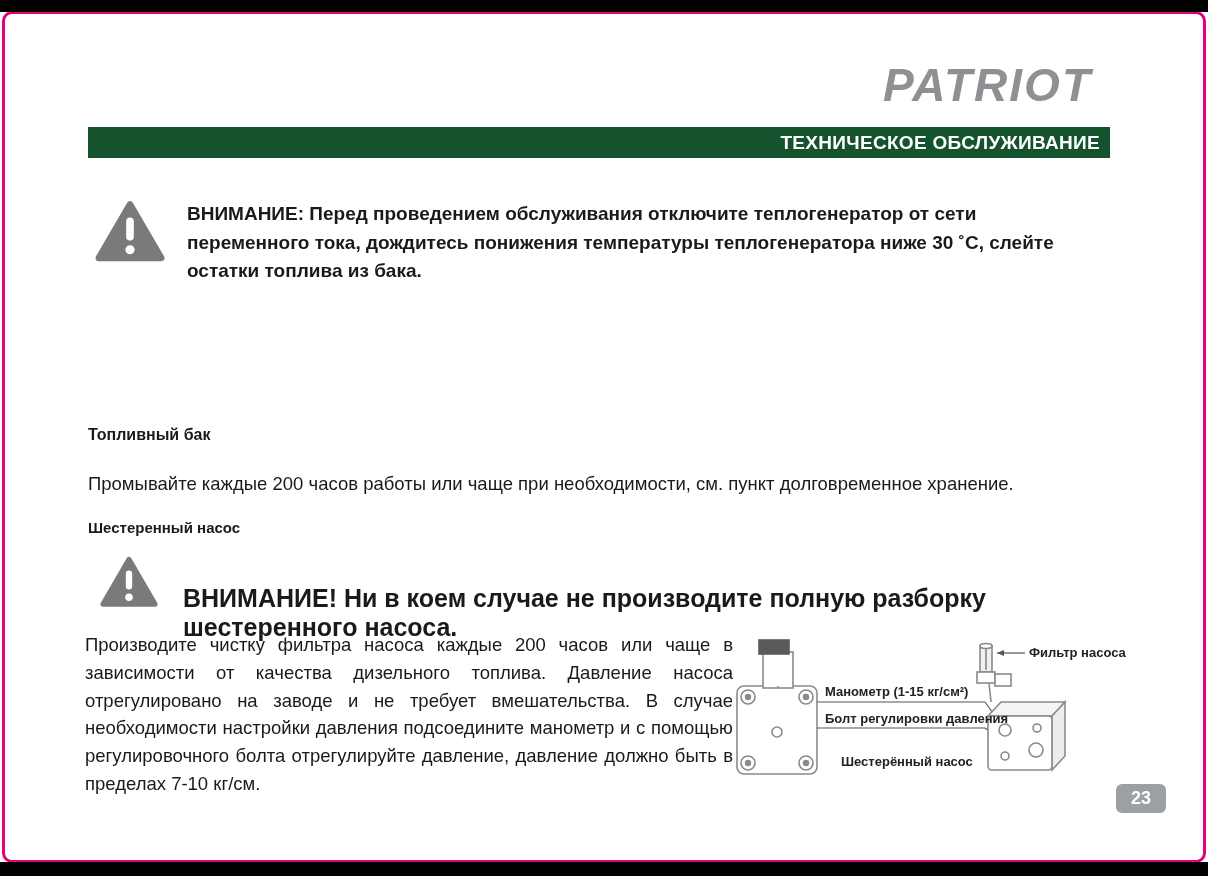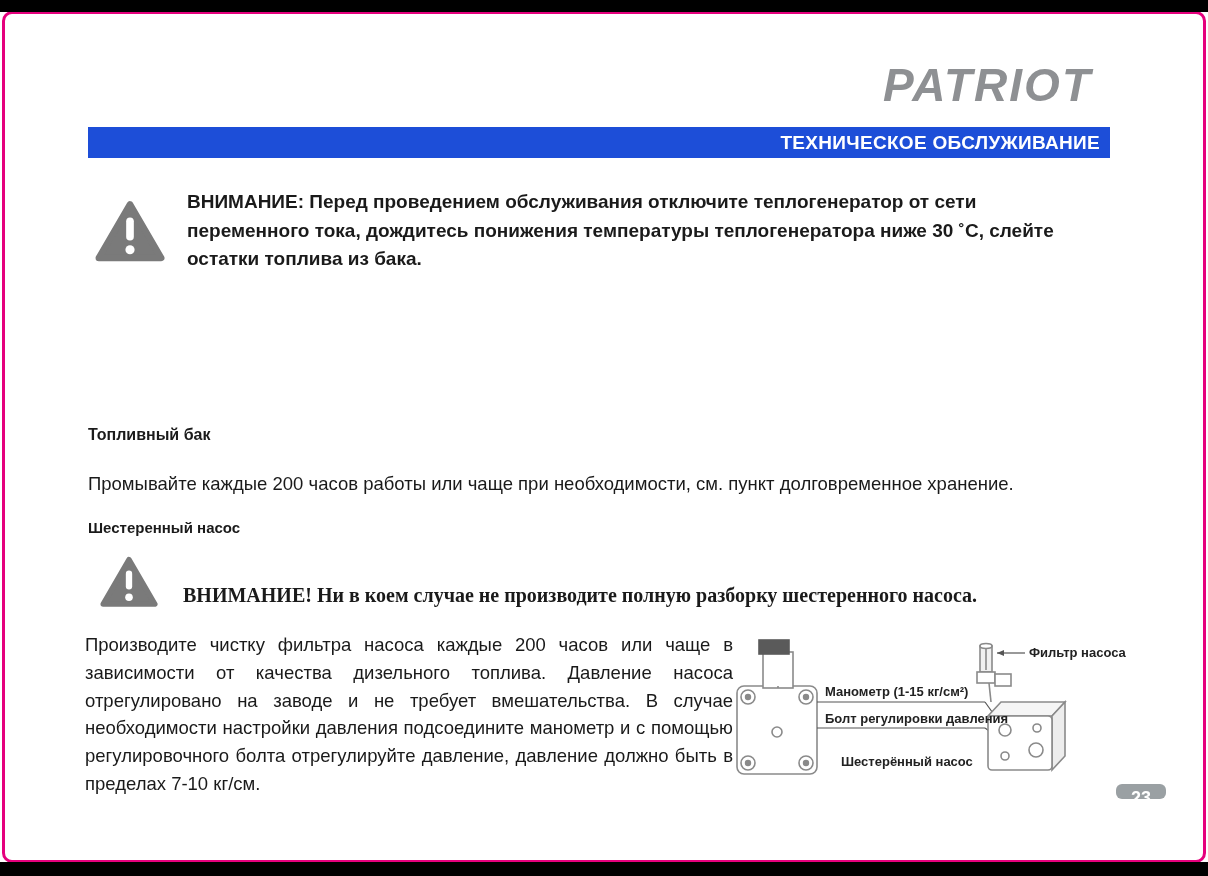--- a/index.html
+++ b/index.html
@@ -32,33 +32,33 @@
   }
   .brand-logo {
     position: absolute; top: 58px; right: 116px;
     font-size: 46px; font-weight: bold; font-style: italic;
     letter-spacing: 2px;
     color: #8e9093;
     font-family: "Liberation Sans", sans-serif;
   }
   .section-bar {
     position: absolute; top: 127px; left: 88px; width: 1022px; height: 31px;
-    background: #1d4ed8;
+    background: #14532d;
     color: #ffffff;
     font-size: 19px; font-weight: bold;
     text-align: right;
     line-height: 31px;
     padding-right: 10px;
     letter-spacing: 0.3px;
   }
   .warning-icon-1 {
     position: absolute; left: 95px; top: 200px; width: 70px; height: 66px;
   }
   .warning-text-1 {
-    position: absolute; left: 187px; top: 188px; width: 897px;
+    position: absolute; left: 187px; top: 200px; width: 897px;
     font-size: 19px; font-weight: bold; color: #1a1a1a;
     line-height: 1.5;
   }
   .para-intro {
     position: absolute; left: 85px; top: 316px; width: 1022px;
     font-size: 18.5px; color: #1a1a1a;
     line-height: 1.55;
     text-align: justify;
   }
   .h-fuel-tank {
@@ -71,40 +71,40 @@
   }
   .h-gear-pump {
     position: absolute; left: 88px; top: 519px;
     font-size: 15px; font-weight: bold; color: #1a1a1a;
   }
   .warning-icon-2 {
     position: absolute; left: 100px; top: 556px; width: 58px; height: 54px;
   }
   .warning-text-2 {
     position: absolute; left: 183px; top: 584px; width: 930px;
-    font-size: 20px; font-weight: bold; color: #1a1a1a; font-family: Liberation Serif, serif;
+    font-size: 25px; font-weight: bold; color: #1a1a1a;
   }
   .para-gear-pump {
     position: absolute; left: 85px; top: 631px; width: 648px;
     font-size: 18.5px; color: #1a1a1a;
     line-height: 1.5;
     text-align: justify;
   }
   .diagram {
     position: absolute; left: 733px; top: 636px; width: 402px; height: 158px;
   }
   .diagram svg { width: 100%; height: 100%; }
   .diagram text {
     font-family: "Liberation Sans", sans-serif;
     font-size: 13px;
     font-weight: bold;
     fill: #222222;
   }
   .page-badge {
-    position: absolute; left: 1116px; top: 784px; width: 50px; height: 15px;
+    position: absolute; left: 1116px; top: 784px; width: 50px; height: 29px;
     background: #9aa0a3;
     border-radius: 6px;
     color: #ffffff;
     font-size: 18px; font-weight: bold;
     text-align: center;
     line-height: 29px;
     z-index: 6;
   }
 </style>
 </head>

